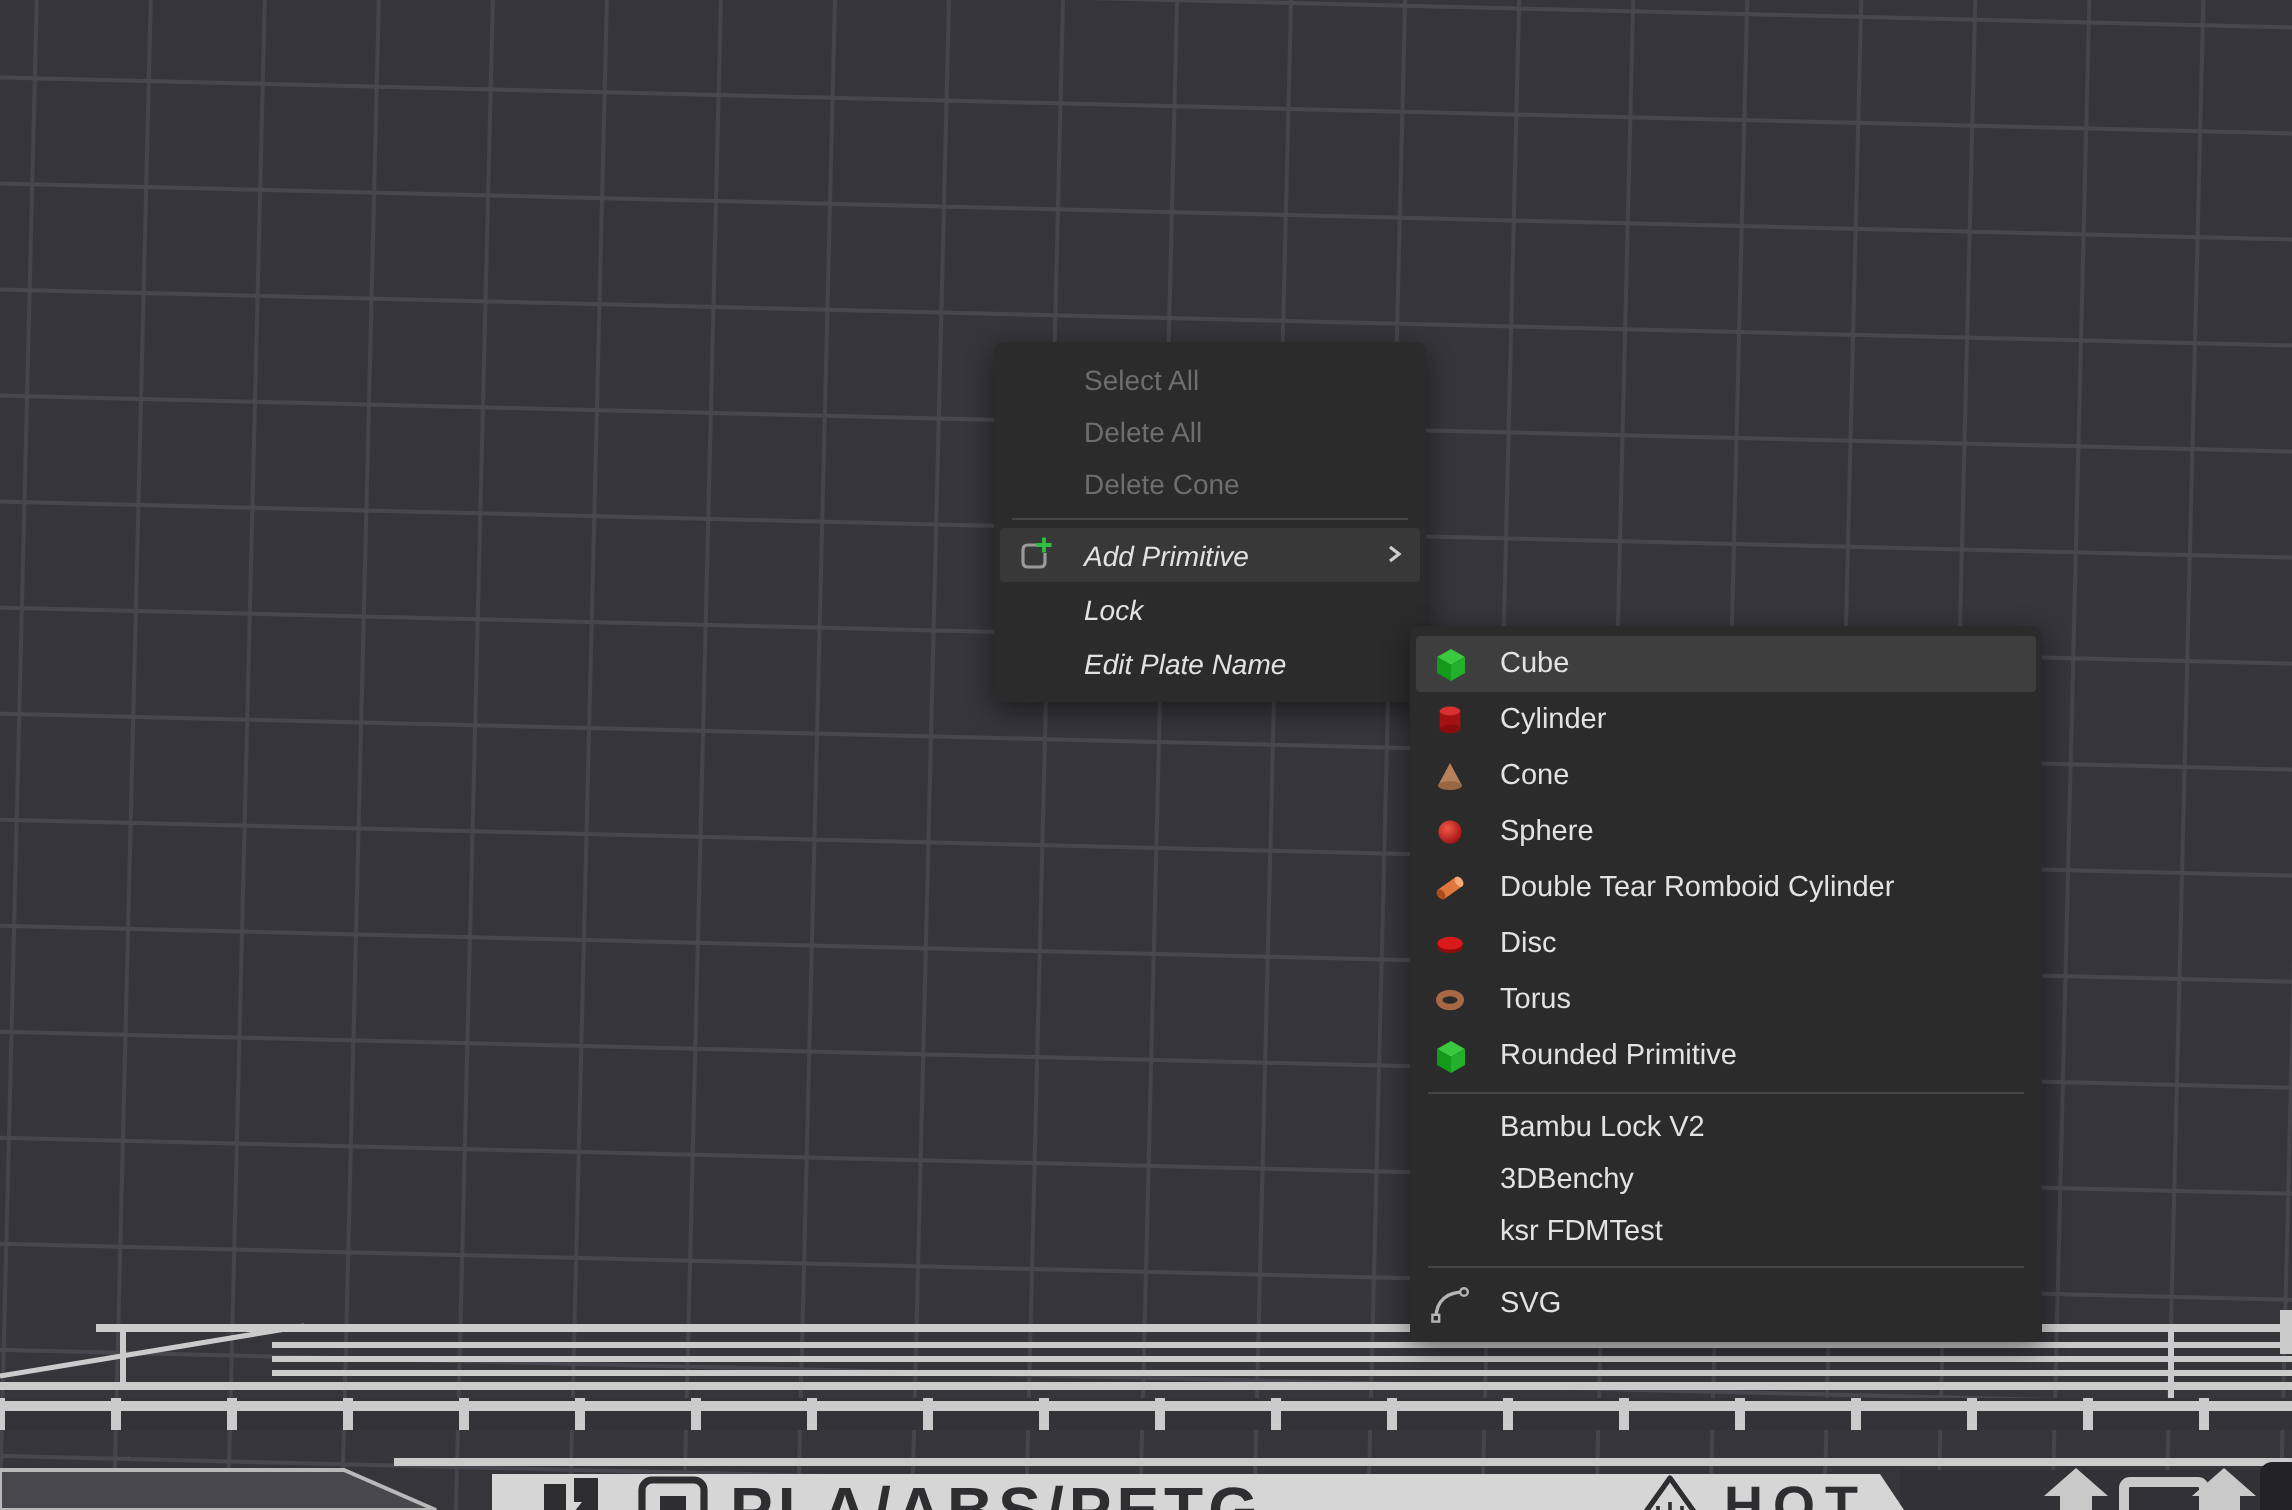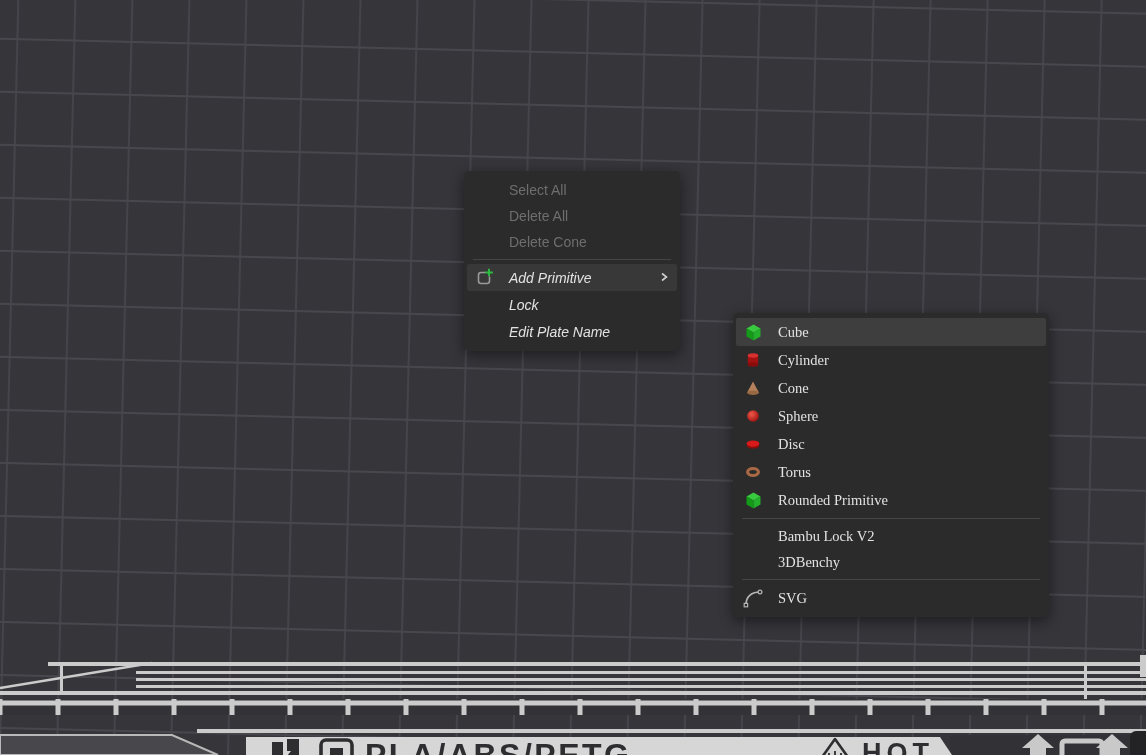--- a/index.html
+++ b/index.html
@@ -17,22 +17,22 @@
       linear-gradient(to right,#44444a 2px,transparent 2px);
     background-size:57px 53px;
     transform:rotate(1.4deg);
   }
   
   .menu{
     position:absolute;background:#2b2b2b;border-radius:5px;
     box-shadow:0 4px 14px rgba(0,0,0,.45);
     padding:6px 0;box-sizing:border-box;color:#e2e2e2;
   }
-  .main-menu{left:464px;top:171px;width:216px;z-index:10;}
-  .sub-menu{left:733px;top:313px;width:316px;z-index:11;padding:5px 0;font-family:Liberation Serif, serif;}
+  .main-menu{left:497px;top:171px;width:216px;z-index:10;}
+  .sub-menu{left:705px;top:313px;width:316px;z-index:11;padding:5px 0;}
   .mi{
     position:relative;display:flex;align-items:center;
     height:26px;padding-left:45px;font-size:14px;cursor:default;
     white-space:nowrap;
   }
   .mi.disabled{color:#6e6e6e;}
   .mi.tall{height:27px;font-style:italic;}
   .mi.hl::before{
     content:"";position:absolute;inset:0 3px;background:#383838;
     border-radius:2px;z-index:0;
@@ -186,20 +186,32 @@
               <stop offset="0%" stop-color="#ee5848"></stop>
               <stop offset="100%" stop-color="#9a0d0d"></stop>
             </radialGradient>
           </defs>
           <circle cx="9" cy="9" r="5.8" fill="url(#gsph)"></circle>
         </svg>
       </span>
       <span>Sphere</span>
     </div>
 
+    <div class="mi">
+      <span class="row-icon">
+        <svg width="18" height="18" viewBox="0 0 18 18">
+          <g transform="rotate(-35 9 9)">
+            <rect x="3.5" y="6.2" width="11" height="5.6" fill="#e0763c"></rect>
+            <ellipse cx="14.5" cy="9" rx="1.9" ry="2.8" fill="#f5a878"></ellipse>
+            <ellipse cx="3.5" cy="9" rx="1.9" ry="2.8" fill="#aa4d1e"></ellipse>
+          </g>
+        </svg>
+      </span>
+      <span>Double Tear Romboid Cylinder</span>
+    </div>
 
     <div class="mi">
       <span class="row-icon">
         <svg width="18" height="18" viewBox="0 0 18 18">
           <ellipse cx="9" cy="10.4" rx="6.3" ry="3.2" fill="#8f0c0c"></ellipse>
           <ellipse cx="9" cy="8.6" rx="6.3" ry="3.2" fill="#d81a1a"></ellipse>
         </svg>
       </span>
       <span>Disc</span>
     </div>
@@ -225,20 +237,23 @@
     </div>
 
     <div class="msep"></div>
 
     <div class="mi model-row">
       <span>Bambu Lock V2</span>
     </div>
     <div class="mi model-row">
       <span>3DBenchy</span>
     </div>
+    <div class="mi model-row">
+      <span>ksr FDMTest</span>
+    </div>
 
     <div class="msep"></div>
 
     <div class="mi">
       <span class="row-icon">
         <svg width="20" height="20" viewBox="0 0 20 20">
           <path d="M3 17 C 3 8, 9 4, 17 4" fill="none" stroke="#b5b5b5" stroke-width="1.7"></path>
           <rect x="1.2" y="15.4" width="3.4" height="3.4" fill="#2b2b2b" stroke="#b5b5b5" stroke-width="1.2"></rect>
           <circle cx="17" cy="4" r="1.9" fill="#2b2b2b" stroke="#b5b5b5" stroke-width="1.2"></circle>
         </svg>

